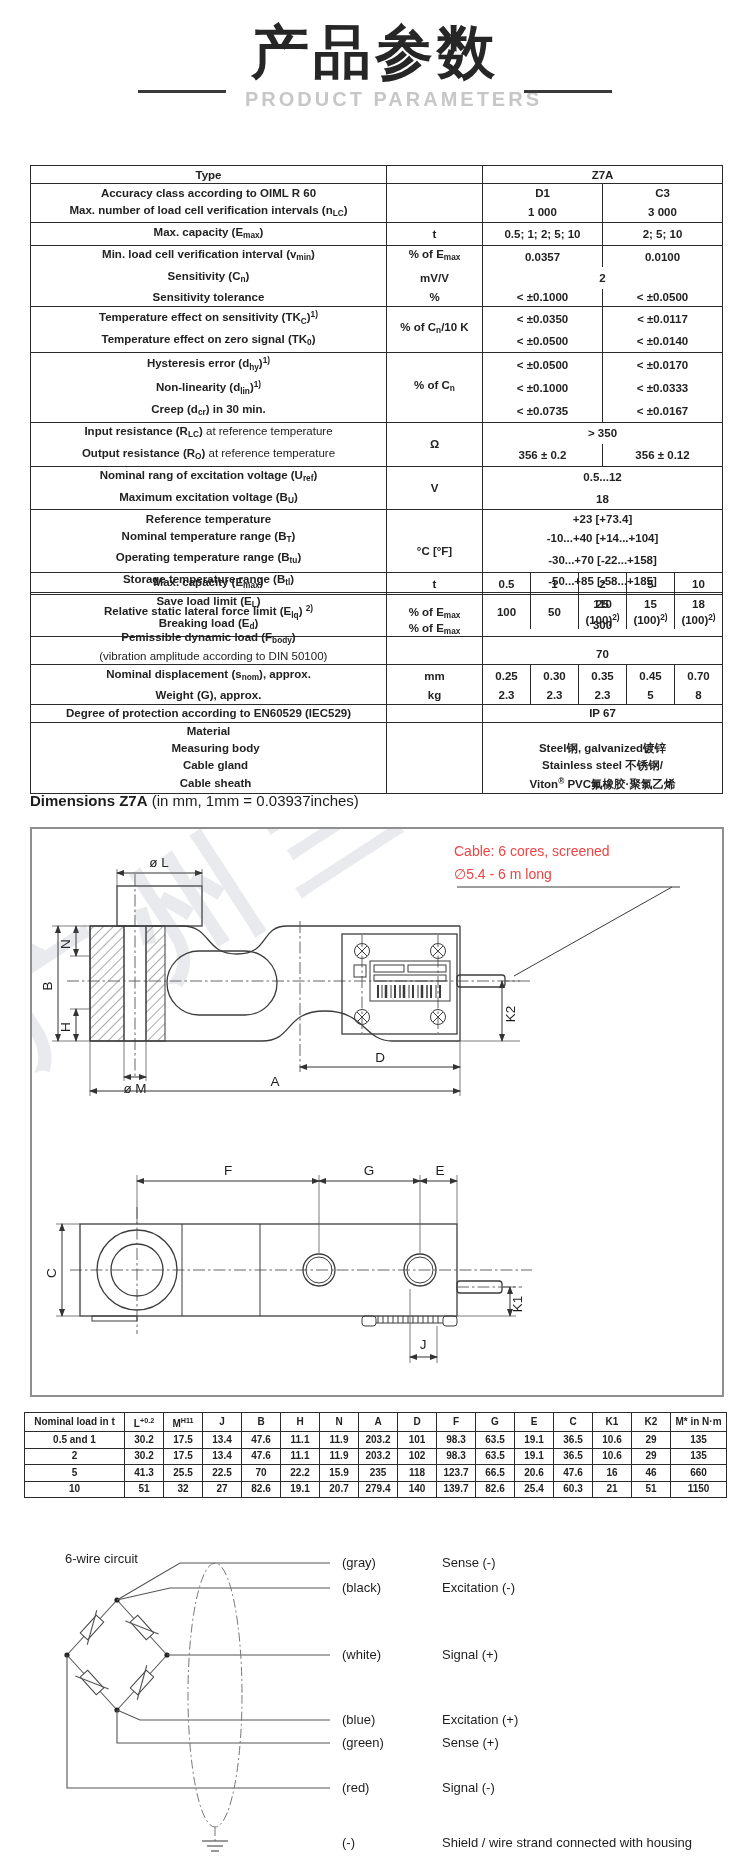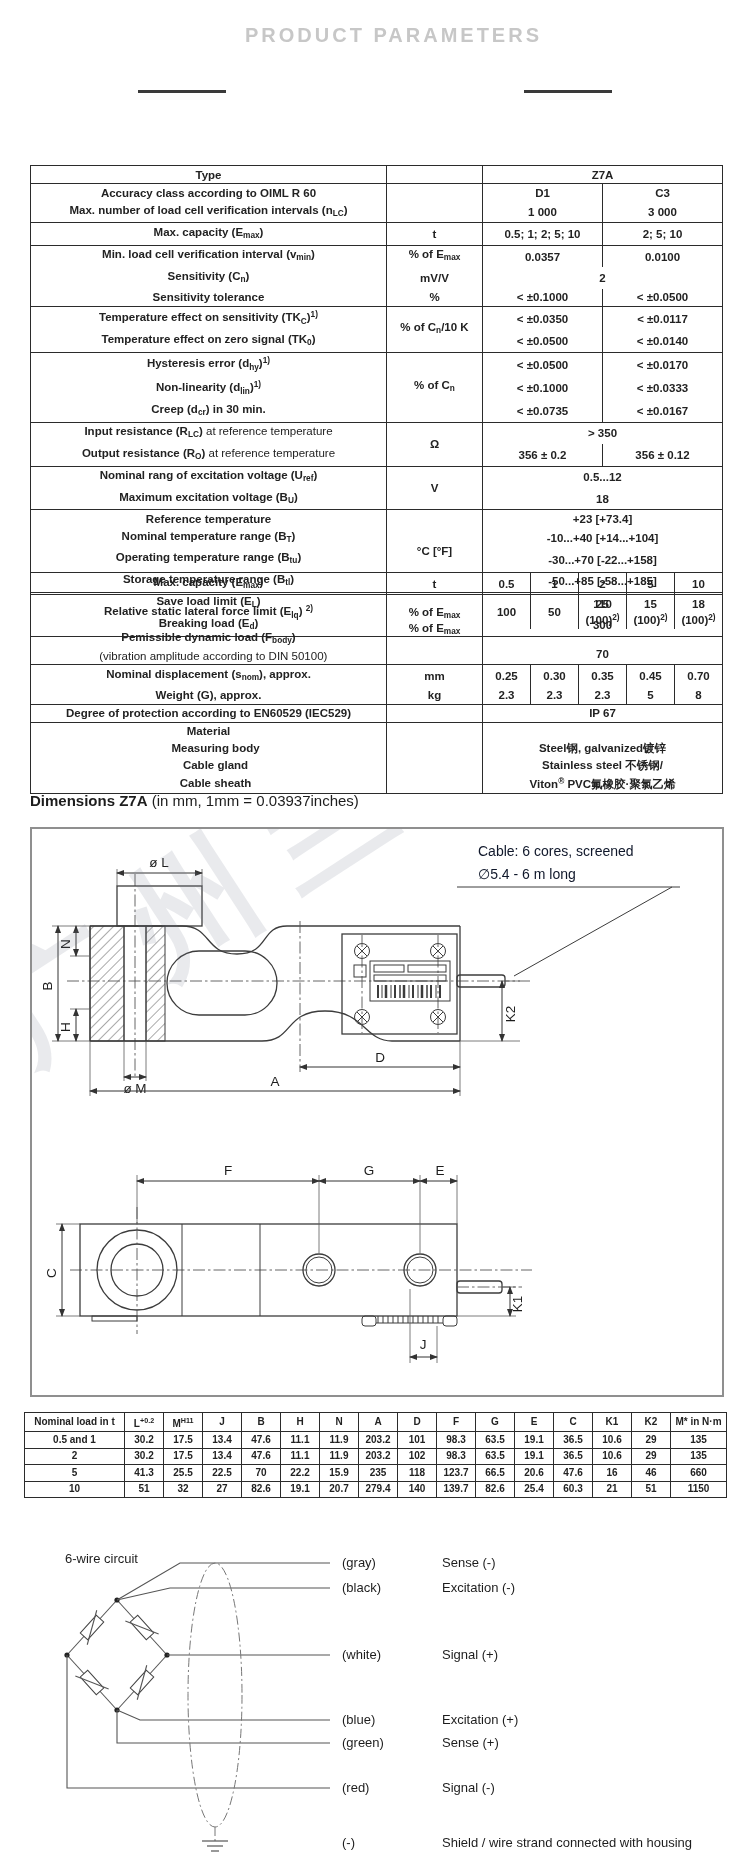--- a/index.html
+++ b/index.html
@@ -31,21 +31,21 @@
   
   .dimhead{position:absolute;top:792px;left:30px;font-size:15px;color:#1d1d1d;}
   .dimhead b{font-weight:700;margin-top:28px;}
 
   
   .drawbox{position:absolute;top:827px;left:30px;width:690px;height:566px;border:2px solid #8f8f8f;
            background:#fff;overflow:hidden;}
   .wm{position:absolute;top:130px;left:-70px;font-size:125px;font-weight:700;letter-spacing:34px;
       color:rgba(120,126,142,0.16);white-space:nowrap;transform:rotate(-33deg);transform-origin:left top;
       pointer-events:none;}
-  .cabnote{position:absolute;left:446px;font-size:14px;color:#0f172a;}
+  .cabnote{position:absolute;left:422px;font-size:14px;color:#ef4444;}
   .cab1{top:14px;} .cab2{top:37px;}
   svg .ol{stroke:#3c3c3c;stroke-width:1.3;fill:none;}
   svg .thin{stroke:#3c3c3c;stroke-width:1;fill:none;}
   svg .ext{stroke:#5a5a5a;stroke-width:0.8;fill:none;}
   svg .cl{stroke:#555;stroke-width:0.9;fill:none;stroke-dasharray:12 3 2.5 3;}
   svg .dim{stroke:#333;stroke-width:1;fill:none;marker-start:url(#as);marker-end:url(#ae);}
   svg text.dl{font-family:"Liberation Sans",sans-serif;font-size:13.5px;fill:#1d1d1d;}
   svg .hatch{fill:url(#hp);stroke:#3c3c3c;stroke-width:1;}
 
   
@@ -64,20 +64,21 @@
   svg .rbox{fill:#fff;stroke:#444;stroke-width:1;}
 </style>
 </head>
 <body>
 
 <div class="page">
 
   <div class="hdr">
     <div class="hdr-dash l"></div>
     <div class="hdr-dash r"></div>
+    <div class="hdr-title">产品参数</div>
     <div class="hdr-sub">PRODUCT PARAMETERS</div>
   </div>
 
   <table class="spec" id="t1">
     <colgroup>
         <col style="width:356px">
         <col style="width:96px">
         <col style="width:120px">
         <col style="width:120px">
       </colgroup>

